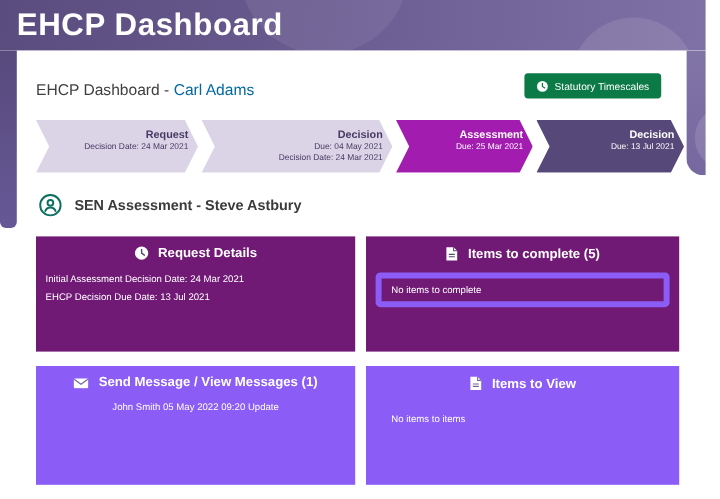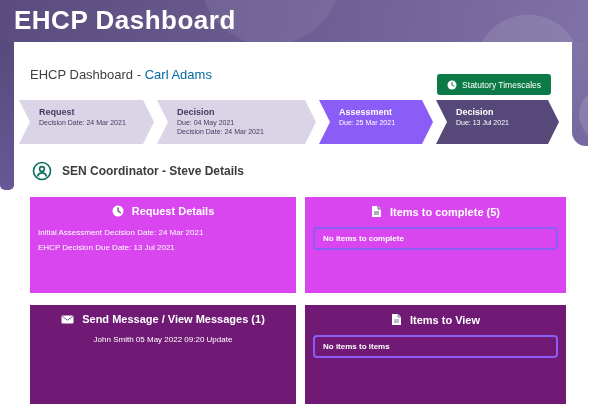--- a/index.html
+++ b/index.html
@@ -31,65 +31,65 @@
   
   .app-title {
     position: absolute; left: 14px; top: 5px;
     color: #ffffff; font-size: 26px; font-weight: 700; letter-spacing: 0.5px;
   }
 
   
   .page-title { position: absolute; left: 30px; top: 67px; font-size: 13px; color: #3f3f3f; }
   .page-title .subject { color: #0369a1; }
   .btn-statutory {
-    position: absolute; top: 74px; right: 37px; height: 21px;
+    position: absolute; top: 61px; right: 37px; height: 21px;
     display: flex; align-items: center; gap: 5px;
     background: #0c7a47; color: #ffffff; border: none; border-radius: 3px;
     font-family: "Liberation Sans", sans-serif; font-size: 8.5px; padding: 0 10px; cursor: pointer;
   }
 
   
-  .timeline { position: absolute; left: 19px; top: 100px; height: 44px; display: flex; }
+  .timeline { position: absolute; left: 30px; top: 100px; height: 44px; display: flex; text-align: right; }
   .stage {
     position: relative; height: 44px; padding: 6px 8px 0 20px; cursor: pointer;
     clip-path: polygon(0 0, calc(100% - 11px) 0, 100% 50%, calc(100% - 11px) 100%, 0 100%, 11px 50%);
   }
   .stage + .stage { margin-left: 3px; }
   .stage .t { font-size: 9px; font-weight: 700; line-height: 12px; }
   .stage .l { font-size: 7px; line-height: 9px; }
   .stage-light { background: #dbd3e6; color: #463a63; }
-  .stage-mid   { background: #8b5cf6; color: #ffffff; }
+  .stage-mid   { background: #a21caf; color: #ffffff; }
   .stage-dark  { background: #564878; color: #ffffff; }
   .s1 { width: 135px; }
   .s2 { width: 159px; }
   .s3 { width: 114px; }
   .s4 { width: 123px; }
 
   
   .coordinator { position: absolute; left: 32px; top: 161px; display: flex; align-items: center; gap: 10px; }
   .coordinator .label { font-size: 12px; font-weight: 700; color: #3b3b3b; }
 
   
   .grid {
     position: absolute; left: 30px; top: 197px; width: 536px; height: 207px;
     display: grid; grid-template-columns: 266px 261px; grid-template-rows: 96px 99px;
     column-gap: 9px; row-gap: 12px;
   }
   .panel { position: relative; color: #ffffff; }
-  .panel-dark  { background: #d946ef; }
-  .panel-light { background: #701a75; }
+  .panel-dark  { background: #701a75; }
+  .panel-light { background: #8b5cf6; }
   .panel-head {
     display: flex; align-items: center; justify-content: center; gap: 8px;
     padding-top: 8px; font-size: 11px; font-weight: 700;
   }
   .panel-lines { padding: 8px 8px 0 8px; }
   .panel-lines .pl { font-size: 8px; line-height: 15px; }
   .empty-box {
-    margin: 9px 8px 0 8px; border: 2px solid #8b5cf6; border-radius: 4px;
-    padding: 5px 8px; font-size: 8px; font-weight: 700;
+    margin: 9px 8px 0 8px; border: 5px solid #8b5cf6; border-radius: 4px;
+    padding: 5px 8px; font-size: 8px; font-weight: 400;
   }
   .msg-line { padding: 10px 8px 0 8px; font-size: 8px; cursor: pointer; text-align: center; }
 
   .icon { display: inline-flex; flex: none; }
 </style>
 </head>
 <body>
 
 <div class="screen">
 
@@ -136,21 +136,21 @@
   </div>
 
   <div class="coordinator">
     <span class="icon">
       <svg width="20" height="20" viewBox="0 0 20 20" fill="none" stroke="#0b6e5e" stroke-width="1.6">
         <circle cx="10" cy="10" r="8.5"></circle>
         <circle cx="10" cy="8" r="2.4"></circle>
         <path d="M5.5 15.5 c0.8-2.8 2.6-3.6 4.5-3.6 s3.7 0.8 4.5 3.6"></path>
       </svg>
     </span>
-    <span class="label">SEN Coordinator - Steve Details</span>
+    <span class="label">SEN Assessment - Steve Astbury</span>
   </div>
 
   <div class="grid">
 
     <div class="panel panel-dark">
       <div class="panel-head">
         <span class="icon">
           <svg width="12" height="12" viewBox="0 0 12 12">
               <circle cx="6" cy="6" r="5.5" fill="#ffffff"></circle>
               <path d="M6 2.8 V6 L8.3 7.6" stroke="#54466f" stroke-width="1.2" fill="none" stroke-linecap="round"></path>

